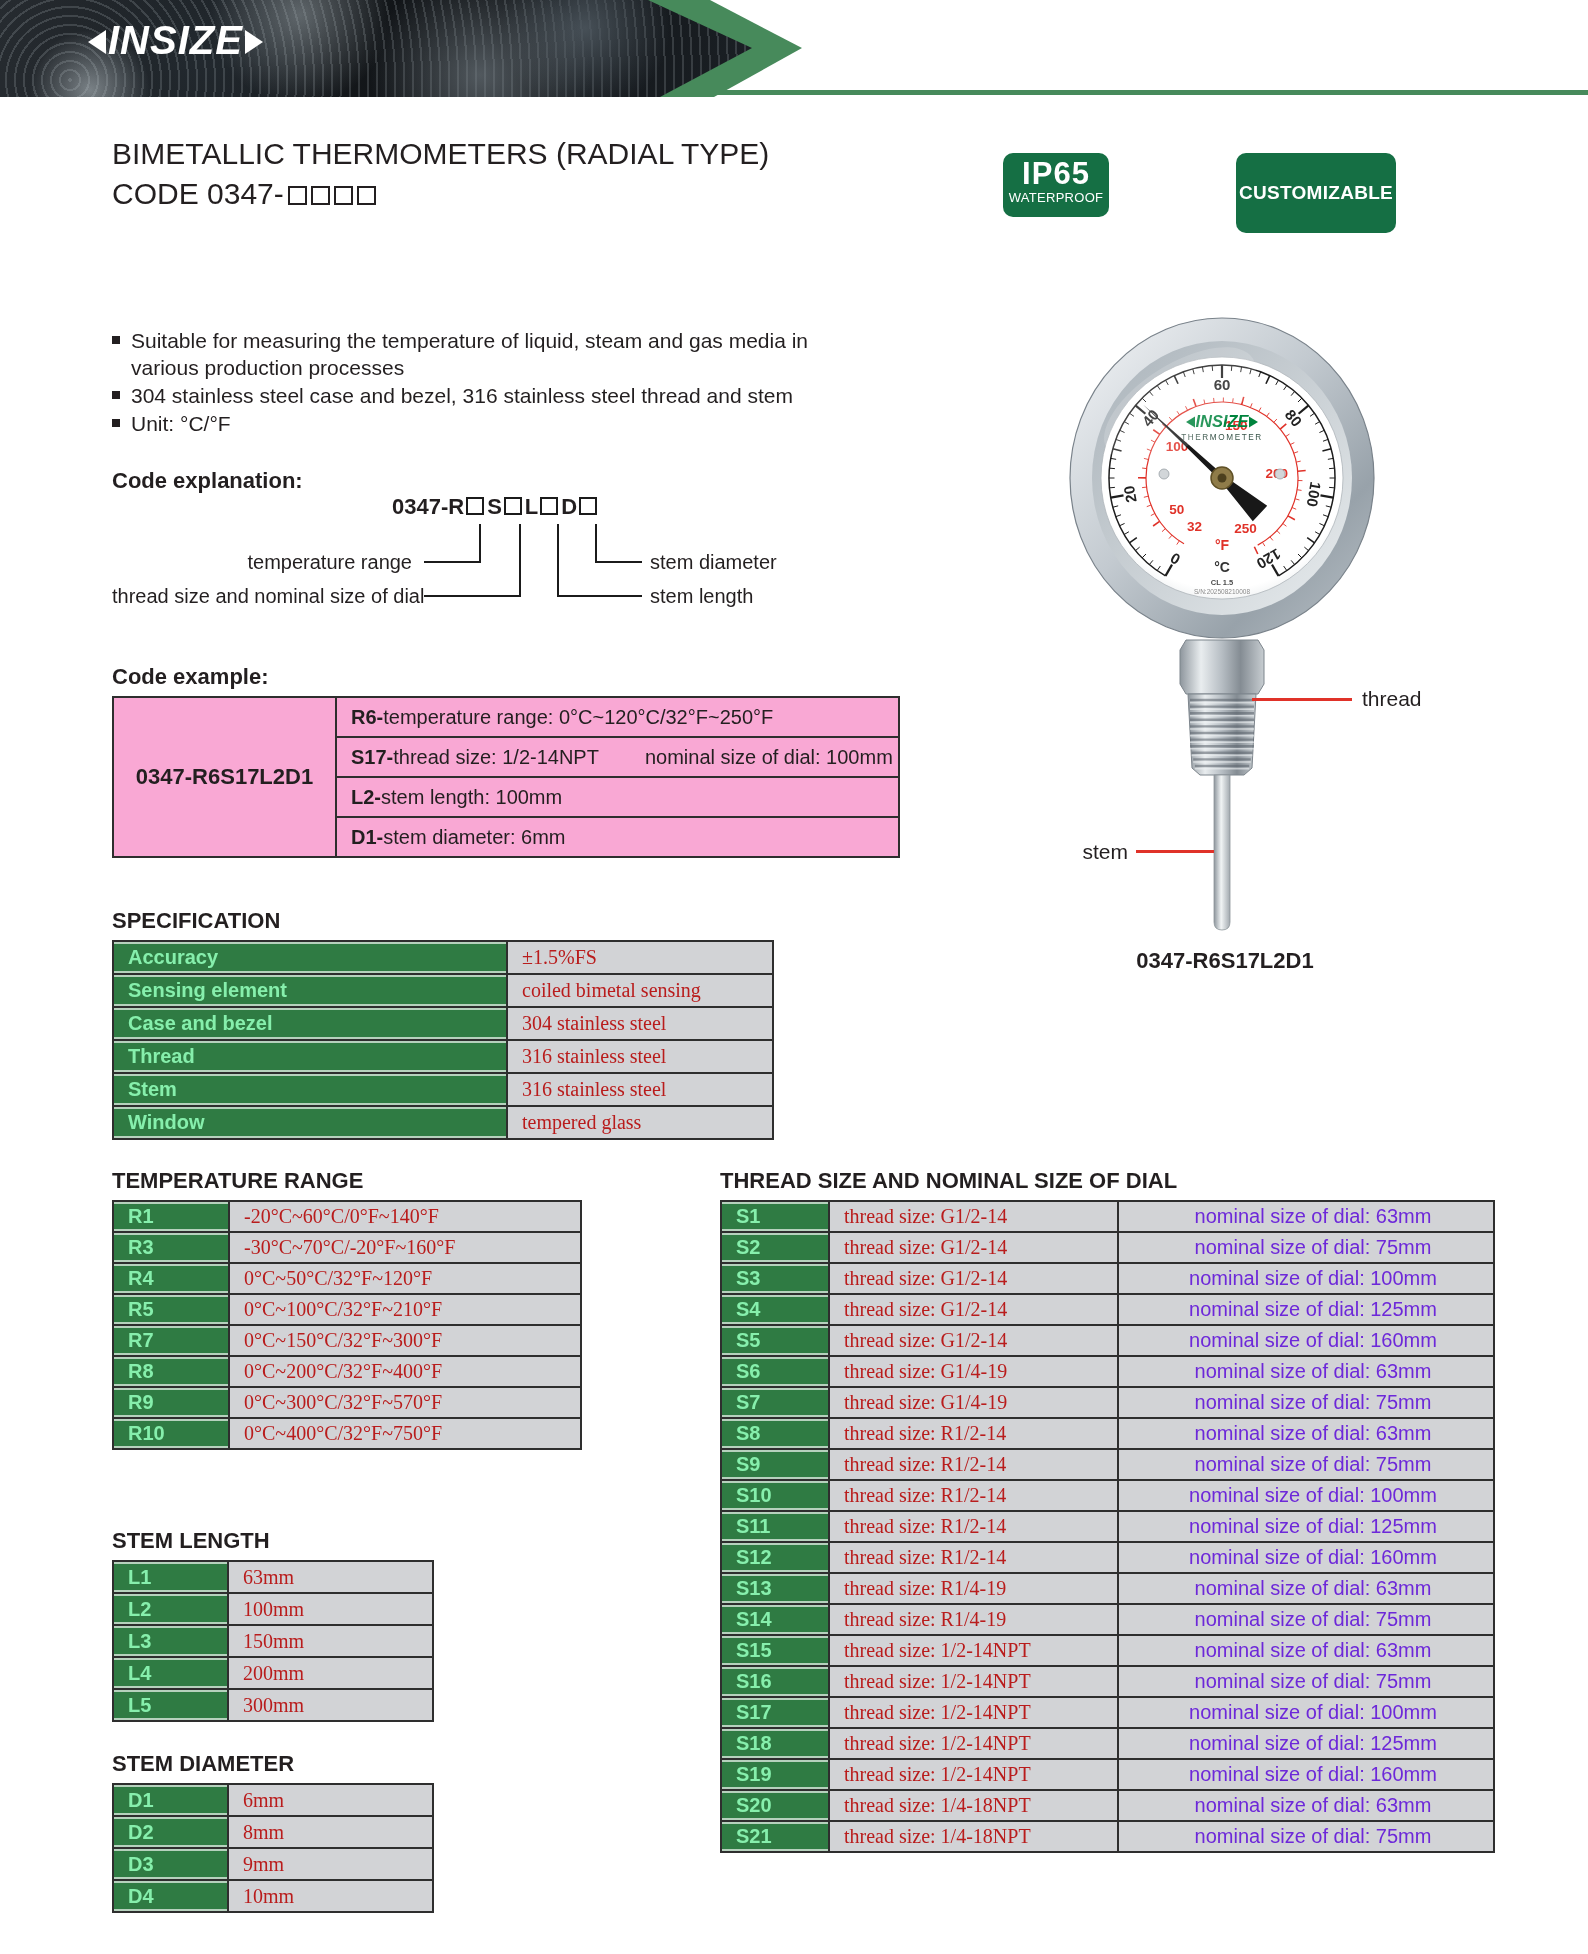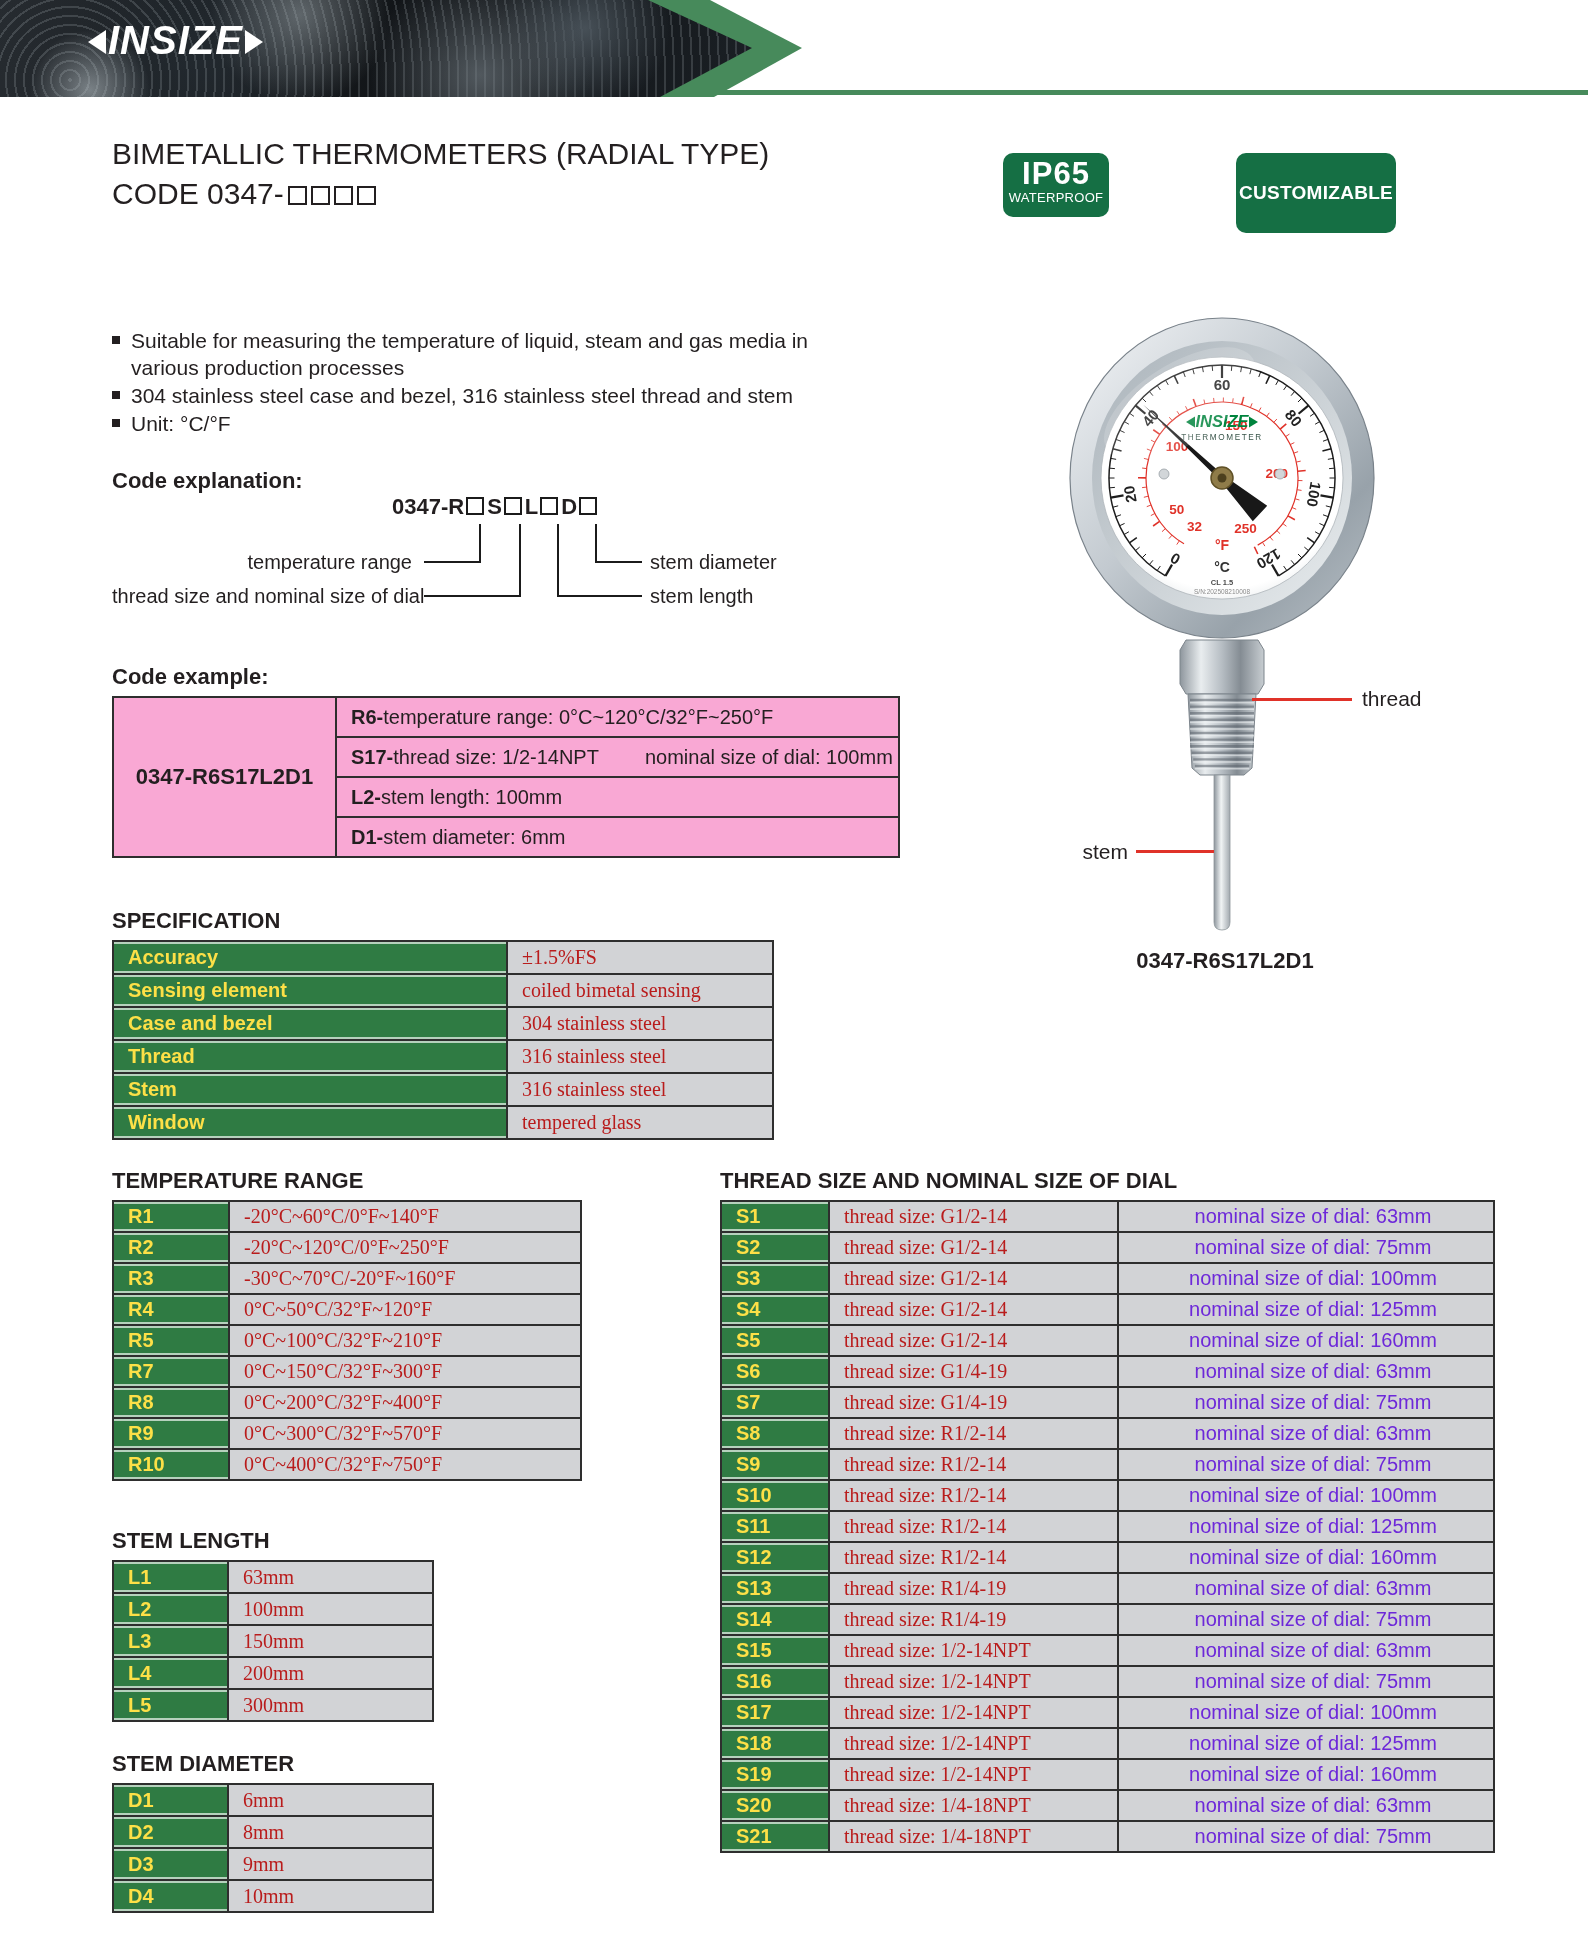--- a/index.html
+++ b/index.html
@@ -49,21 +49,21 @@
   .code-expl{position:absolute;left:112px;top:468px;width:760px;height:160px;}
   .code-line{position:absolute;left:280px;top:26px;font-size:22px;font-weight:bold;white-space:nowrap;}
   .dg-sq{display:inline-block;width:14px;height:14px;border:2px solid #1b1b1b;margin:0 3px 0 2px;transform:translateY(1px);}
   .dg-v,.dg-hline{position:absolute;background:#1b1b1b;}
   .dg-lab{position:absolute;font-size:20px;line-height:24px;white-space:nowrap;}
   .dg-lab.left{width:300px;text-align:right;left:0;}
 
   
   table.cat{border-collapse:collapse;table-layout:fixed;}
   table.cat td{border:2px solid #2e2e2e;font-size:20px;padding:0 0 0 14px;line-height:1.05;overflow:hidden;white-space:nowrap;}
-  td.gcell{background:#2f7b43;color:#fde047;font-weight:bold;
+  td.gcell{background:#2f7b43;color:#86efac;font-weight:bold;
            box-shadow:inset 0 2px 0 rgba(255,255,255,.65), inset 0 -2px 0 rgba(255,255,255,.65);margin-left:24px;}
   td.vcell{background:#d2d3d6;color:#b91c1c;font-family:Liberation Serif, serif;}
   td.ccell{background:#d2d3d6;color:#6d28d9;text-align:center;padding:0;}
 
   .codex{position:absolute;left:112px;top:664px;}
   .codex table td{background:#f9a8d4;height:38px;margin-left:39px;}
   .codex td.codecell{width:221px;text-align:center;font-weight:bold;font-size:22px;padding:0;}
   .codex td.row{width:547px;}
   .codex .gap{display:inline-block;width:46px;}
 
@@ -436,24 +436,20 @@
   <div class="trange">
     <div class="sect-h">TEMPERATURE RANGE</div>
     <table class="cat">
       <tbody>
 
           <tr>
             <td class="gcell">R1</td>
             <td class="vcell">-20°C~60°C/0°F~140°F</td>
           </tr>
 
-          <tr>
-            <td class="gcell">R2</td>
-            <td class="vcell">-20°C~120°C/0°F~250°F</td>
-          </tr>
 
           <tr>
             <td class="gcell">R3</td>
             <td class="vcell">-30°C~70°C/-20°F~160°F</td>
           </tr>
 
           <tr>
             <td class="gcell">R4</td>
             <td class="vcell">0°C~50°C/32°F~120°F</td>
           </tr>

